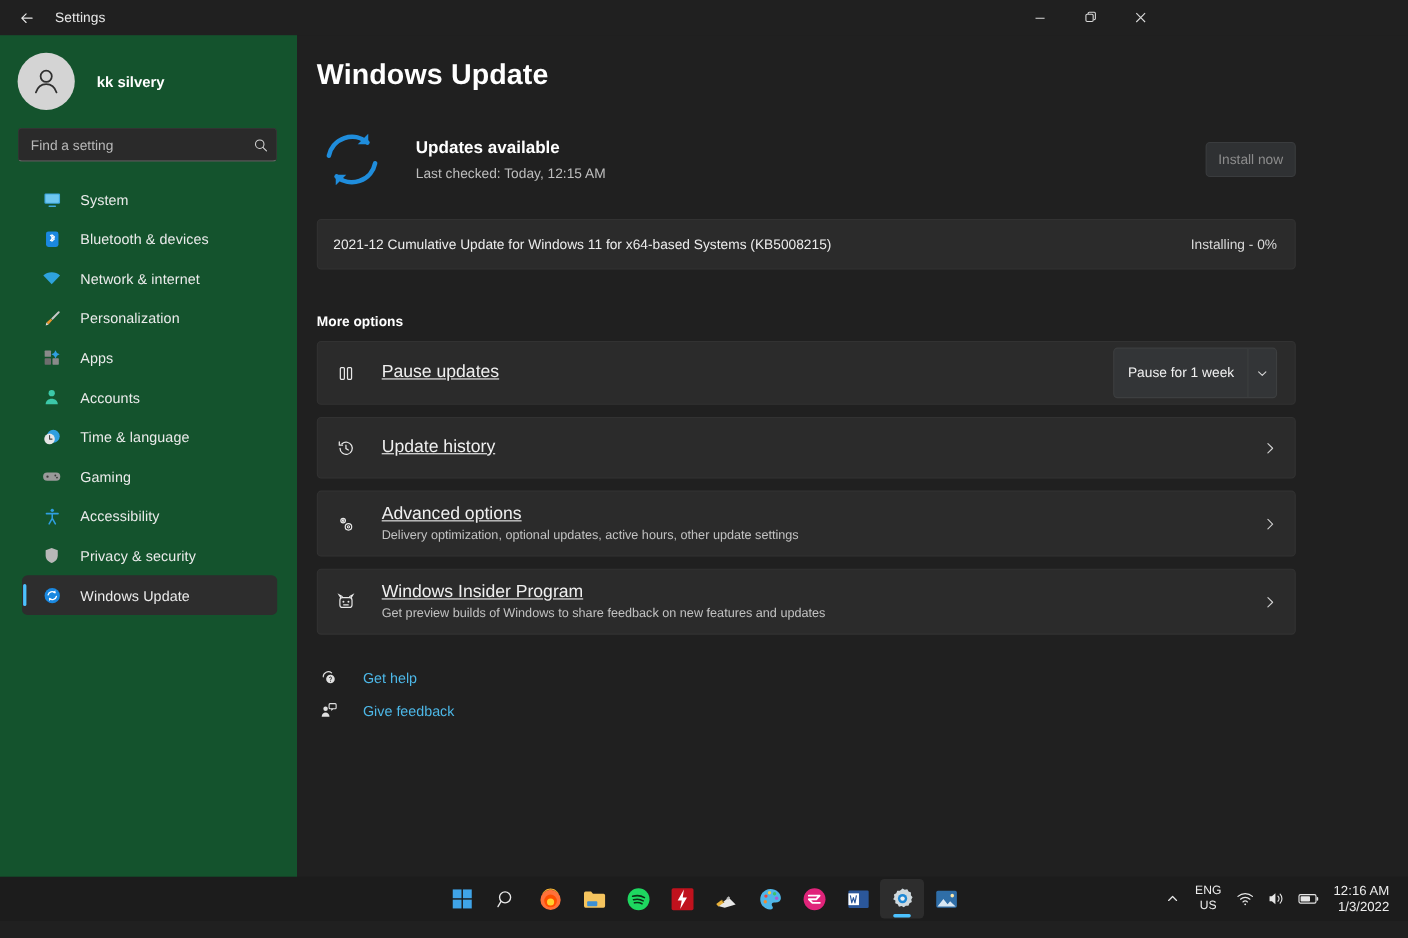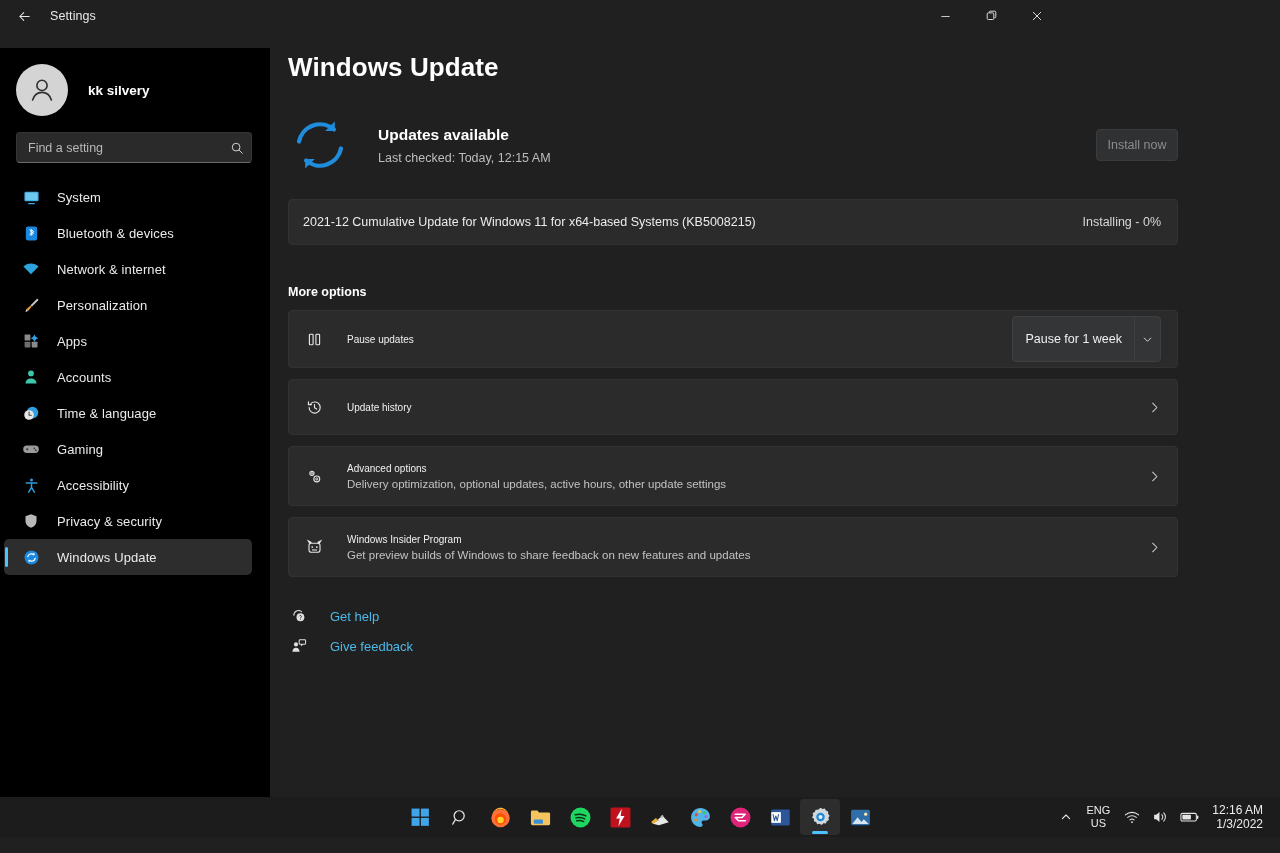--- a/index.html
+++ b/index.html
@@ -26,22 +26,22 @@
     font-size: 12.5px; color: #e8e8e8; margin-left: 8px; letter-spacing: .1px;
   }
   .win-controls { position: absolute; right: 0; top: 0; height: 32px; display: flex; }
   .win-btn {
     width: 46px; height: 32px; display: flex; align-items: center; justify-content: center;
     color: #d8d8d8;
   }
 
   
   .sidebar {
-    position: absolute; top: 48px; left: 0; width: 270px; height: 781px;
-    background: #000000;
+    position: absolute; top: 32px; left: 0; width: 270px; height: 781px;
+    background: #14532d;
   }
   .account {
     display: flex; align-items: center; padding: 14px 0 0 16px; height: 70px;
   }
   .avatar {
     width: 52px; height: 52px; border-radius: 50%; background: #d4d4d4;
     display: flex; align-items: center; justify-content: center; flex: 0 0 52px;
   }
   .account-name {
     margin-left: 20px; font-size: 13.5px; color: #ffffff; font-weight: 600;
@@ -55,21 +55,21 @@
   .search-box input {
     background: transparent; border: 0; outline: none;
     color: #e0e0e0; font-size: 12.5px; font-family: inherit;
     padding: 0 30px 0 11px; width: 100%; height: 100%;
   }
   .search-box input::placeholder { color: #b8b8b8; }
   .search-icon-btn {
     position: absolute; right: 7px; top: 50%; transform: translateY(-50%);
     color: #d6d6d6; display: flex;
   }
-  .navlist { margin-top: 16px; padding: 0 18px 0 4px; }
+  .navlist { margin-top: 16px; padding: 0 18px 0 20px; }
   .navitem {
     position: relative; height: 36px; display: flex; align-items: center;
     border-radius: 5px; padding-left: 18px; margin-bottom: 0px; cursor: default;
   }
   .navitem.active { background: #2d2d2d; }
   .navitem.active::before {
     content: ""; position: absolute; left: 1px; top: 8px;
     width: 3px; height: 20px; border-radius: 2px; background: #4cc2ff;
   }
   .nav-icon {
@@ -117,21 +117,21 @@
     display: flex; align-items: center; padding: 0 16px 0 14px;
   }
   .opt-card.h58 { height: 58px; }
   .opt-card.h56 { height: 56px; }
   .opt-card.h60 { height: 60px; }
   .opt-icon {
     width: 22px; flex: 0 0 22px; display: flex; align-items: center;
     justify-content: center; color: #e8e8e8; margin-right: 22px;
   }
   .opt-text { flex: 1; }
-  .opt-title { font-size: 10px; color: #f0f0f0; }
+  .opt-title { font-size: 16px; color: #f0f0f0; text-decoration: underline; }
   .opt-sub { font-size: 11.5px; color: #c2c2c2; margin-top: 4px; }
   .chevron { color: #d0d0d0; display: flex; }
 
   .combo {
     display: flex; align-items: stretch; height: 46px;
     border: 1px solid #3d3f40; border-radius: 4px; overflow: hidden;
     background: #333537;
   }
   .combo-value {
     padding: 0 12px; display: flex; align-items: center;

